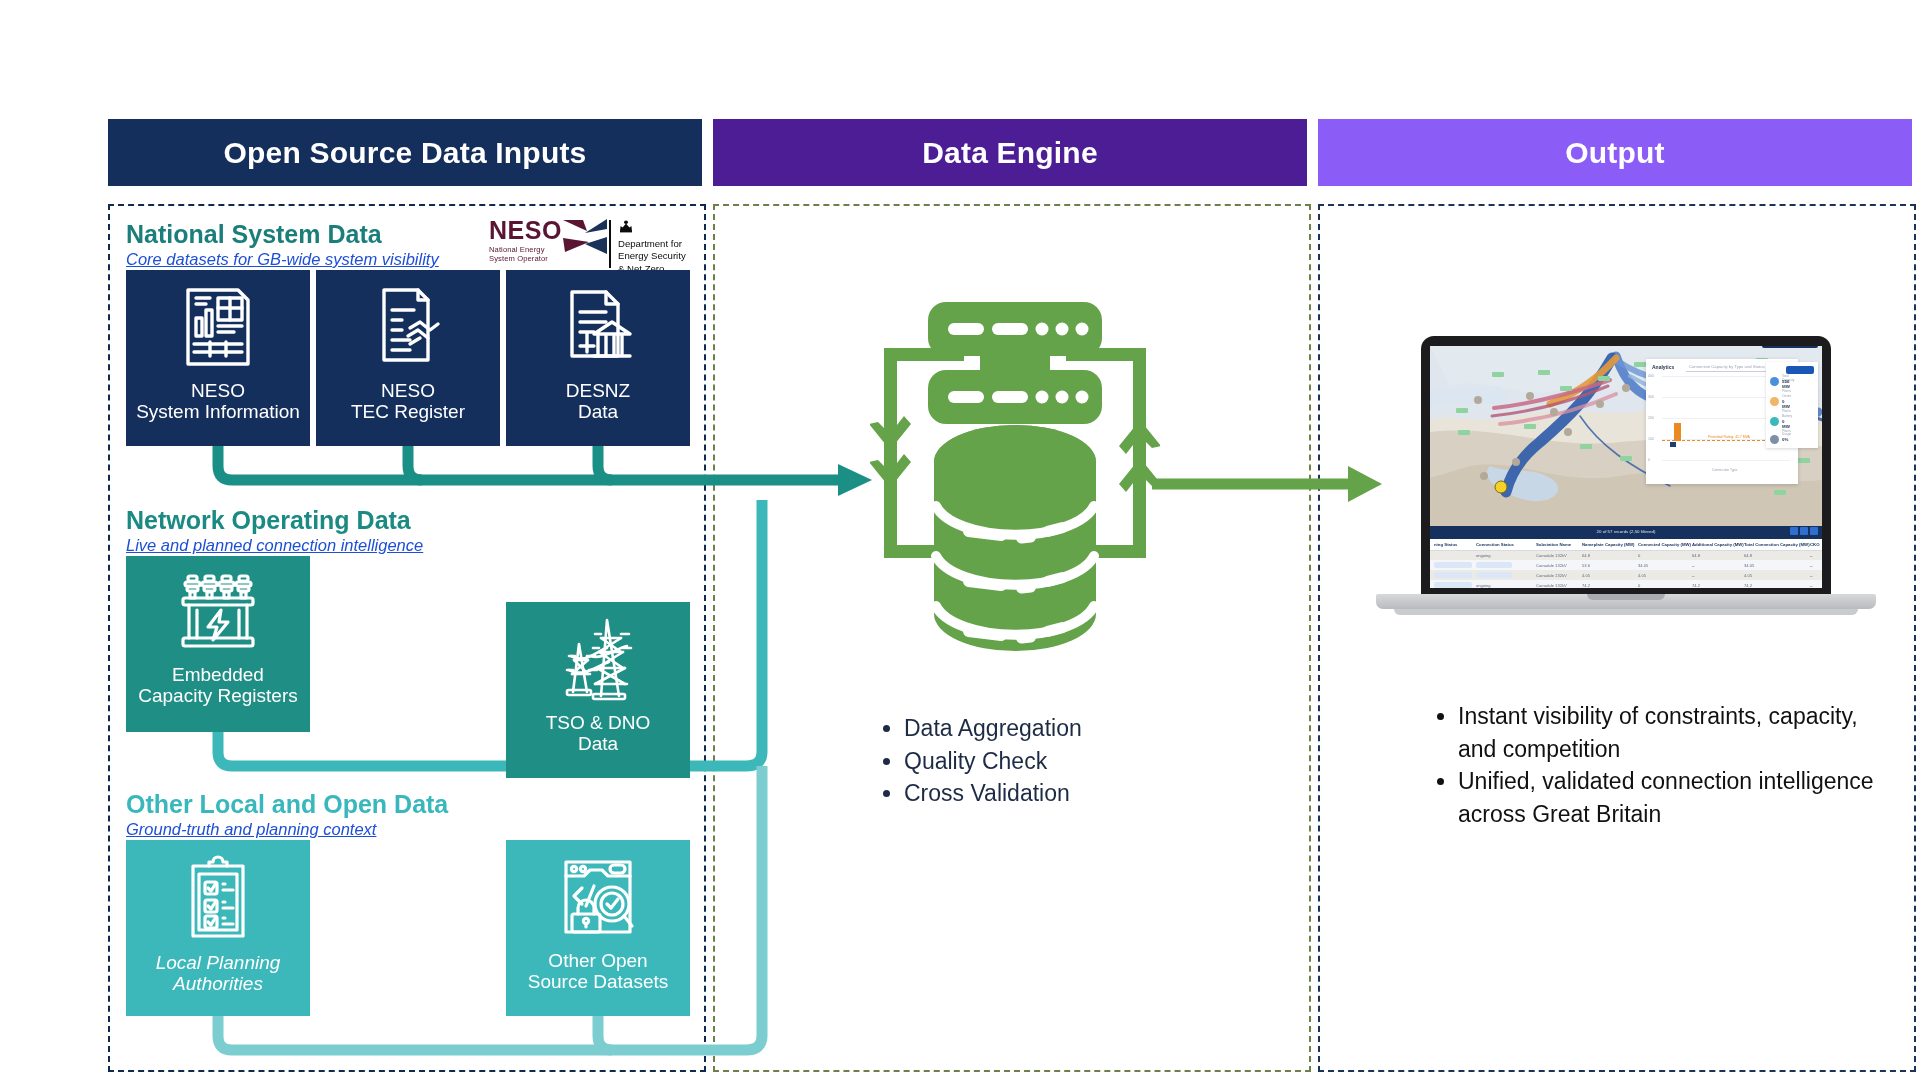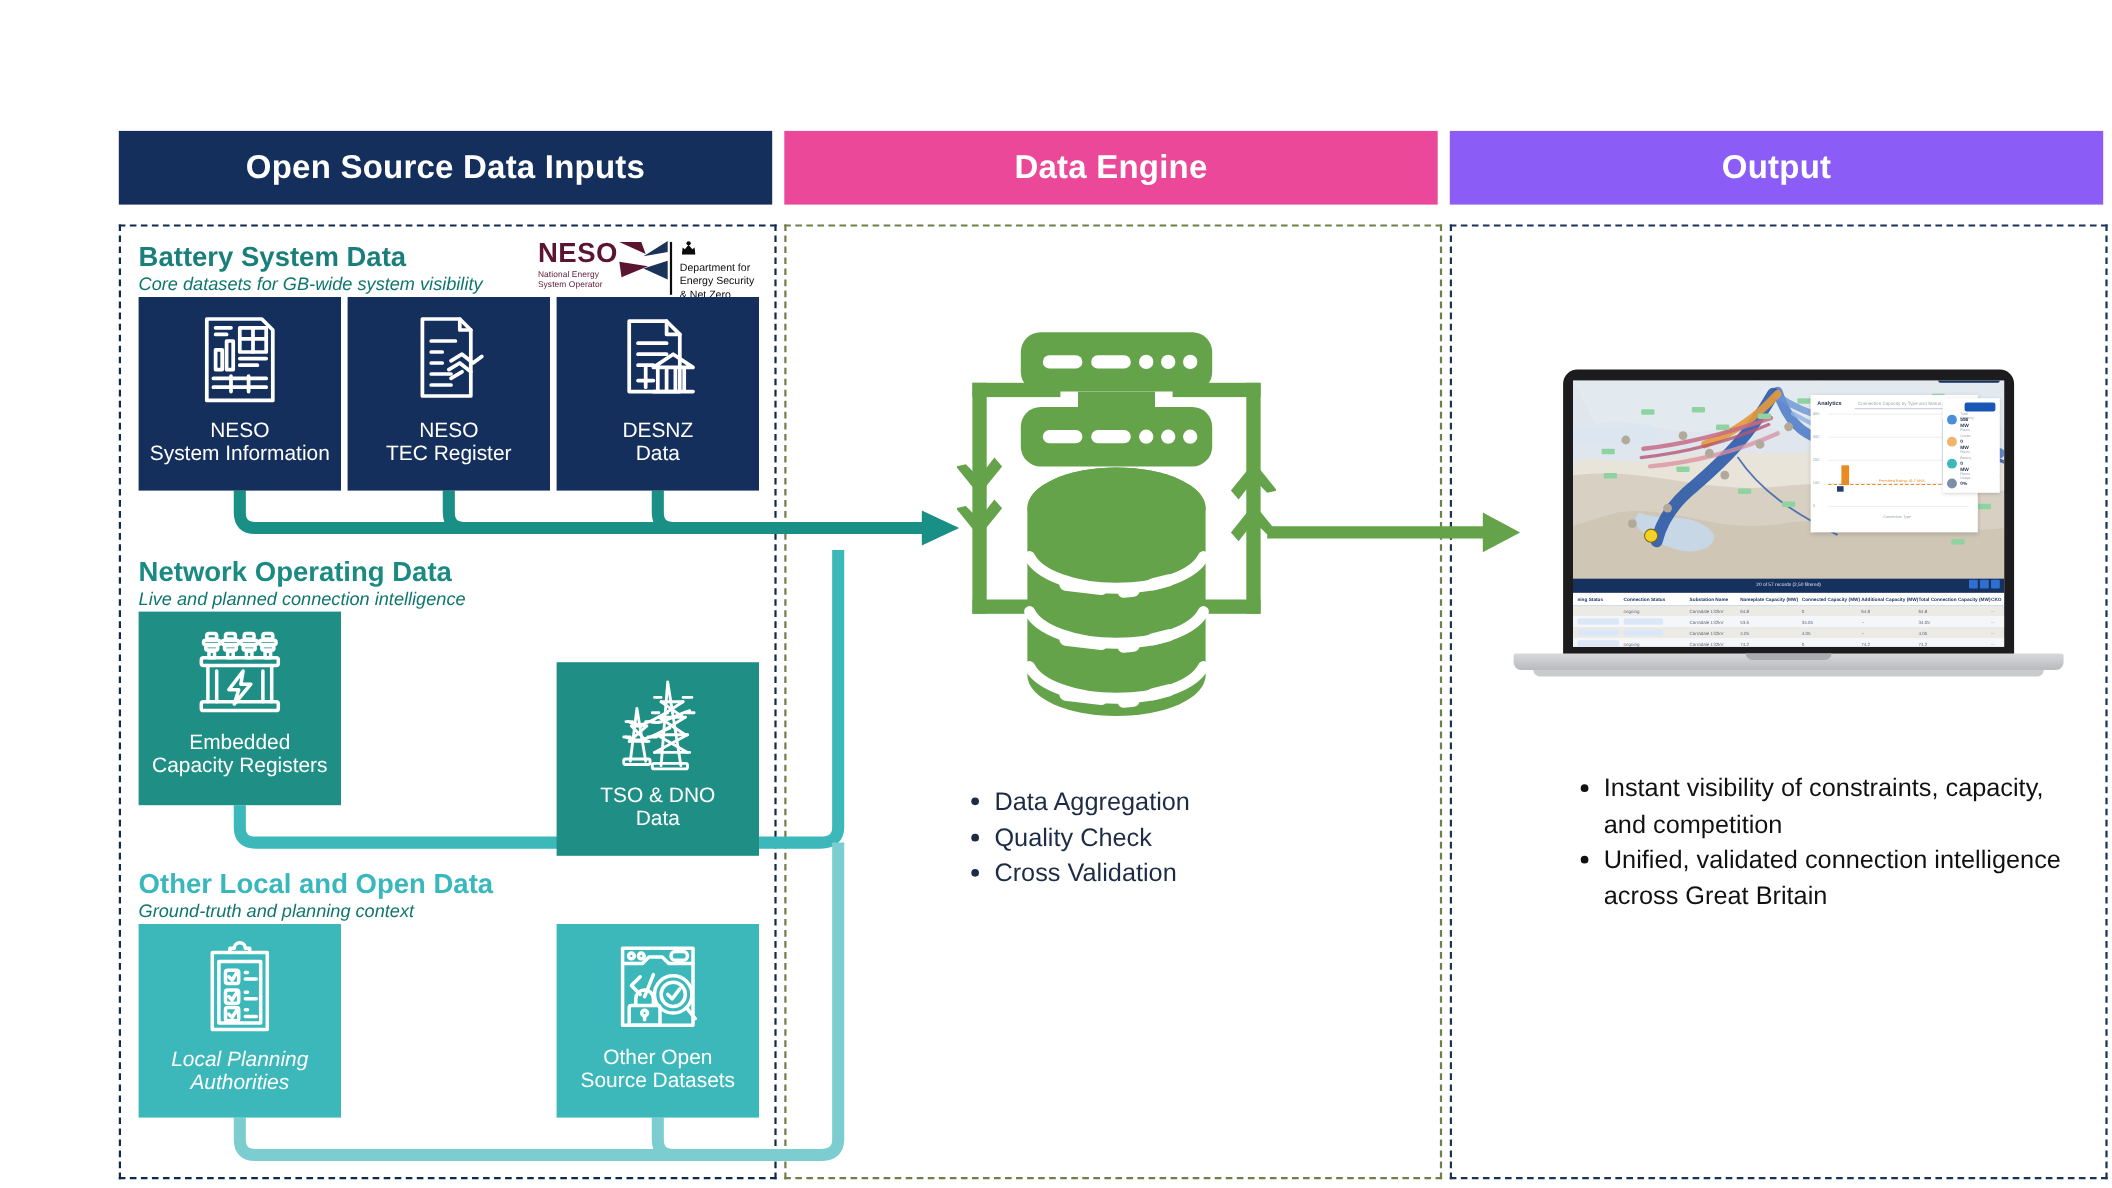--- a/index.html
+++ b/index.html
@@ -16,32 +16,32 @@
   .col-header{
     position:absolute;
     display:flex;align-items:center;justify-content:center;
     color:#ffffff;
     font-weight:bold;
     font-size:30px;
     letter-spacing:.2px;
   }
   .hdr-inputs{left:108px;  top:119px; width:594px;  height:67px; background:#152f5c;}
   .hdr-engine{left:713px;  top:119px; width:594px;  height:67px; background:#65a css;}
-  .hdr-engine{left:713px;  top:119px; width:594px;  height:67px; background:#ec4899;}
+  .hdr-engine{left:713px;  top:119px; width:594px;  height:67px; background:#4c1d95;}
   .hdr-output{left:1318px; top:119px; width:594px;  height:67px; background:#8b5cf6;}
 
   
   .col-body{position:absolute;background:transparent;}
   .body-inputs{left:108px;  top:204px; width:594px;  height:864px; border:2.5px dashed #0e2a4f;}
   .body-engine{left:713px;  top:204px; width:594px;  height:864px; border:2.5px dashed #6f7f4a;}
   .body-output{left:1318px; top:204px; width:594px;  height:864px; border:2.5px dashed #1b3358;}
 
   
   .group-title{position:absolute;font-weight:bold;font-size:25px;line-height:1;}
-  .group-sub{position:absolute;font-style:italic;font-size:16.5px;color:#0f766e;line-height:1;}
+  .group-sub{position:absolute;font-style:italic;font-size:16.5px;color:#1d4ed8;line-height:1;text-decoration:underline;}
 
   .g1-title{left:126px;top:222px;color:#1a7f7a;}
   .g1-sub  {left:126px;top:251px;}
   .g2-title{left:126px;top:508px;color:#1a8a82;}
   .g2-sub  {left:126px;top:537px;}
   .g3-title{left:126px;top:792px;color:#38b7bd;}
   .g3-sub  {left:126px;top:821px;}
 
   
   .card{
@@ -159,21 +159,21 @@
     <span>Data Engine</span>
   </div>
   <div class="col-header hdr-output">
     <span>Output</span>
   </div>
 
   <div class="col-body body-inputs"></div>
   <div class="col-body body-engine"></div>
   <div class="col-body body-output"></div>
 
-  <div class="group-title g1-title">Battery System Data</div>
+  <div class="group-title g1-title">National System Data</div>
   <div class="group-sub  g1-sub">Core datasets for GB-wide system visibility</div>
 
   <div class="group-title g2-title">Network Operating Data</div>
   <div class="group-sub  g2-sub">Live and planned connection intelligence</div>
 
   <div class="group-title g3-title">Other Local and Open Data</div>
   <div class="group-sub  g3-sub">Ground-truth and planning context</div>
 
   <div class="neso-logo">
     <div class="neso-word">NESO</div>

